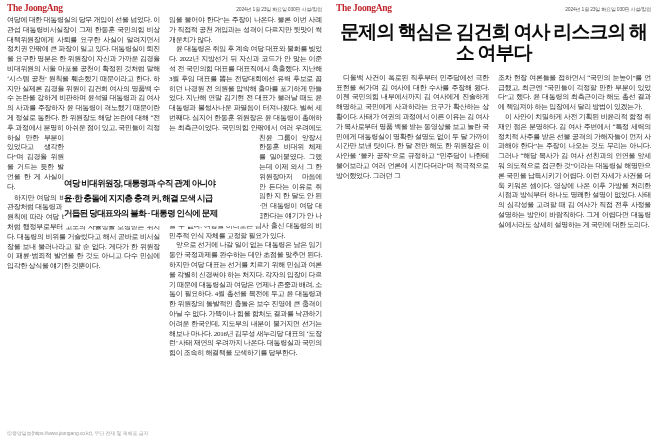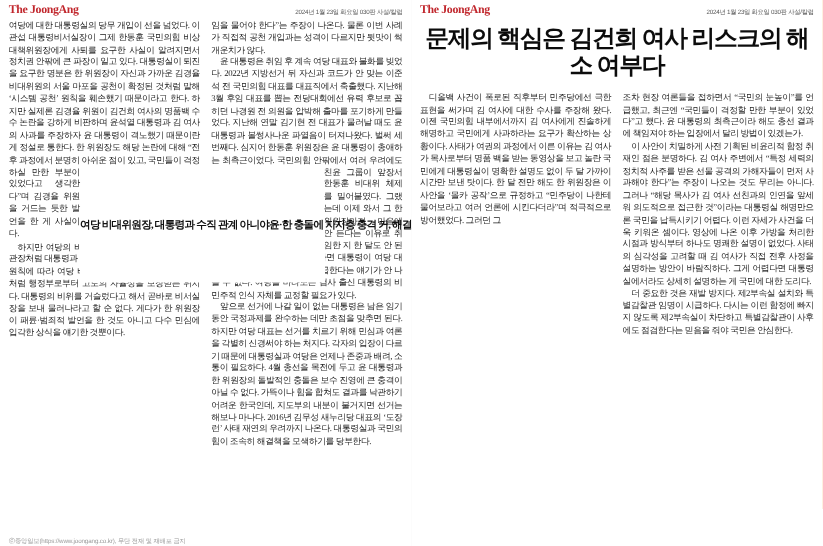--- a/index.html
+++ b/index.html
@@ -1,16 +1,16 @@
 <!DOCTYPE html>
 <html><head>
 <meta charset="utf-8">
 <style>
   html,body { margin:0; padding:0; background:#ffffff; }
-  .sheet { position:relative; width:658px; height:437px; background:#fdba74; overflow:hidden;
+  .sheet { position:relative; width:658px; height:437px; background:#c4b5fd; overflow:hidden;
            font-family:"Liberation Serif", serif; }
   .page { position:absolute; top:0; height:437px; width:329px; background:#fff; overflow:hidden; }
   .page.left  { left:0; border-right:1px solid #ececec; }
   .page.right { left:329px; }
   .inner { position:relative; padding:3px 7px 0 7px; height:434px; }
 
   .masthead { display:flex; justify-content:space-between; align-items:flex-start; height:13px; }
   .logo { color:#c1272d; font-weight:bold; font-size:9.5px; letter-spacing:-0.3px;
           font-family:"Liberation Serif", serif; }
   .dateline { font-size:5px; color:#555; margin-top:3px; letter-spacing:-0.2px;
@@ -25,21 +25,21 @@
   .col { flex:1 1 0; font-size:7px; line-height:9.8px; text-align:justify; color:#1b1b1b;
          letter-spacing:-0.3px; word-break:break-all; }
   .col p { margin:0; text-indent:7px; }
   .col p.noind { text-indent:0; }
   .col p.cb { clear:both; }
 
   .spacer-r { float:right; width:96px; height:60px; }
   .spacer-l { float:left;  width:90px; height:66px; }
 
   .quote { position:absolute; left:64px; top:170px; width:196px; height:56px; background:#fff;
-           z-index:2; display:flex; flex-direction:row; justify-content:space-between;
+           z-index:2; display:flex; flex-direction:column; justify-content:center;
            padding:2px 0; box-sizing:border-box; }
   .quote div { font-weight:bold; font-size:8.5px; letter-spacing:-0.6px; color:#111;
                white-space:nowrap; line-height:15px; }
 
   .footer { position:absolute; left:7px; bottom:1px; font-size:5px; color:#9a9a9a;
             font-family:"Liberation Sans", sans-serif; letter-spacing:-0.1px; }
 </style>
 </head>
 <body>
 
@@ -82,19 +82,18 @@
       </div>
       <h1 class="headline hl-b">문제의 핵심은 김건희 여사 리스크의 해소 여부다</h1>
 
       <div class="cols">
         <div class="col">
           <p>디올백 사건이 폭로된 직후부터 민주당에선 극한 표현을 써가며 김 여사에 대한 수사를 주장해 왔다. 이젠 국민의힘 내부에서까지 김 여사에게 진솔하게 해명하고 국민에게 사과하라는 요구가 확산하는 상황이다. 사태가 여권의 과정에서 이른 이유는 김 여사가 목사로부터 명품 백을 받는 동영상을 보고 놀란 국민에게 대통령실이 명확한 설명도 없이 두 달 가까이 시간만 보낸 탓이다. 한 달 전만 해도 한 위원장은 이 사안을 ‘몰카 공작’으로 규정하고 “민주당이 나한테 물어보라고 여러 언론에 시킨다더라”며 적극적으로 방어했었다. 그러던 그</p>
         </div>
         <div class="col">
           <p class="noind">조차 현장 여론들을 접하면서 “국민의 눈높이”를 언급했고, 최근엔 “국민들이 걱정할 만한 부분이 있었다”고 했다. 윤 대통령의 최측근이라 해도 총선 결과에 책임져야 하는 입장에서 달리 방법이 있겠는가.</p>
           <p>이 사안이 치밀하게 사전 기획된 비윤리적 함정 취재인 점은 분명하다. 김 여사 주변에서 “특정 세력의 정치적 사주를 받은 선물 공격의 가해자들이 먼저 사과해야 한다”는 주장이 나오는 것도 무리는 아니다. 그러나 “해당 목사가 김 여사 선친과의 인연을 앞세워 의도적으로 접근한 것”이라는 대통령실 해명만으론 국민을 납득시키기 어렵다. 이런 자세가 사건을 더욱 키워온 셈이다. 영상에 나온 이후 가방을 처리한 시점과 방식부터 하나도 명쾌한 설명이 없었다. 사태의 심각성을 고려할 때 김 여사가 직접 전후 사정을 설명하는 방안이 바람직하다. 그게 어렵다면 대통령실에서라도 상세히 설명하는 게 국민에 대한 도리다.</p>
-          <p>더 중요한 것은 재발 방지다. 제2부속실 설치와 특별감찰관 임명이 시급하다. 다시는 이런 함정에 빠지지 않도록 제2부속실이 차단하고 특별감찰관이 사후에도 점검한다는 믿음을 줘야 국민은 안심한다.</p>
         </div>
       </div>
     </div>
   </section>
 
 </div>
 
 </body></html>

